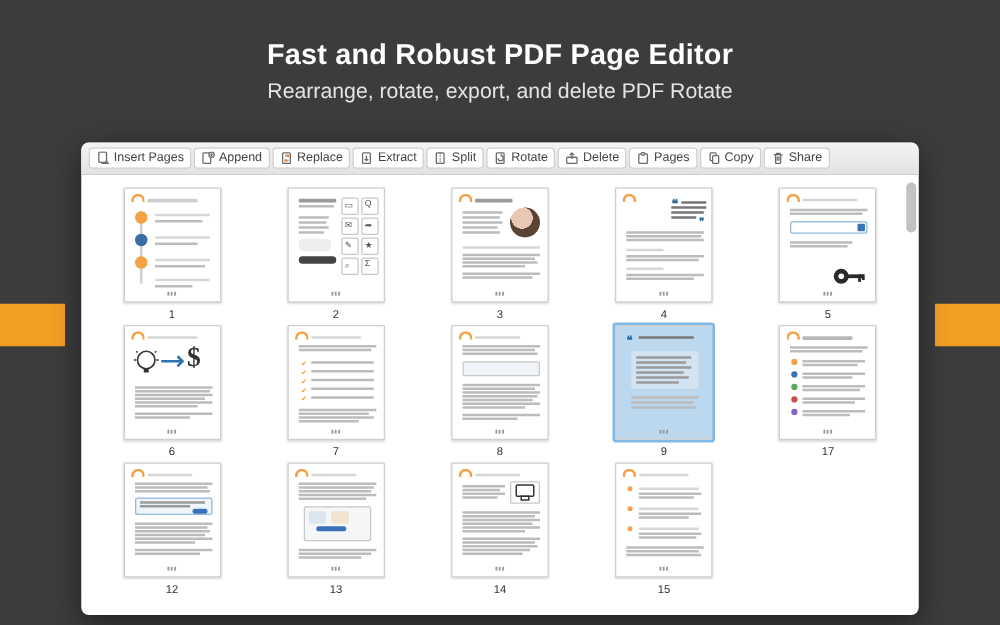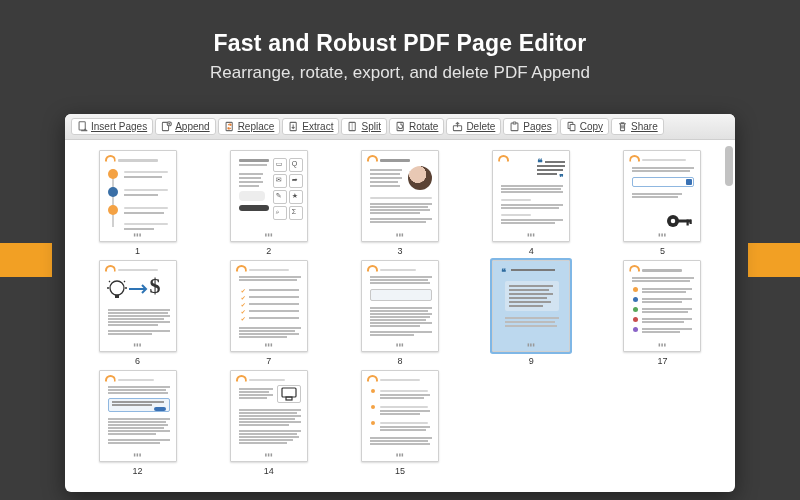--- a/index.html
+++ b/index.html
@@ -61,21 +61,20 @@
     align-items: center;
     gap: 3px;
     padding: 2px 5px;
     font-size: 10px;
     color: #444;
     background: #fff;
     border: 1px solid #cfcfcf;
     border-radius: 3px;
     line-height: 1;
     white-space: nowrap;
-    text-decoration: underline;
   }
   .tbtn svg { flex: none; }
 
   
   .grid-wrap {
     flex: 1;
     position: relative;
     overflow: hidden;
   }
   .vscroll {
@@ -143,21 +142,21 @@
   .ftr { position:absolute; bottom:4px; left:50%; transform:translateX(-50%); font-size:4px; color:#999; letter-spacing:.5px;}
   .quotemark{font-family:Georgia,serif;color:#2e6b9e;font-weight:bold;}
 </style>
 </head>
 <body>
 
 <div class="stripe stripe-left"></div>
 <div class="stripe stripe-right"></div>
 
 <h1 class="headline">Fast and Robust PDF Page Editor</h1>
-<h2 class="subhead">Rearrange, rotate, export, and delete PDF Append</h2>
+<h2 class="subhead">Rearrange, rotate, export, and delete PDF Rotate</h2>
 
 <div class="window">
 
   <div class="toolbar">
 
     <button class="tbtn">
       <svg width="11" height="11" viewBox="0 0 16 16" fill="none" stroke="#6b6b6b" stroke-width="1.5">
           <rect x="3" y="1" width="9" height="12" rx="1"></rect>
           <path d="M6 14h9"></path>
           <path d="M12 11v3M10.5 12.5h3"></path>
@@ -526,20 +525,42 @@
               <div class="l3" style="top:59px;left:8px;width:62px;"></div>
               <div class="l3" style="top:62px;left:8px;width:48px;"></div>
           <div class="l3" style="top:68px;left:8px;width:62px;"></div>
               <div class="l3" style="top:71px;left:8px;width:52px;"></div>
           <span class="ftr">▮▮▮</span>
         </div>
           </div>
         <div class="num">12</div>
       </div>
 
+      <div class="cell">
+        <div class="thumb">
+            <div class="page">
+          <span class="tiny-logo"></span>
+          <div class="l" style="top:8px;left:18px;width:36px;"></div>
+          <div class="l3" style="top:15px;left:8px;width:62px;"></div>
+              <div class="l3" style="top:18px;left:8px;width:60px;"></div>
+              <div class="l3" style="top:21px;left:8px;width:58px;"></div>
+              <div class="l3" style="top:24px;left:8px;width:62px;"></div>
+              <div class="l3" style="top:27px;left:8px;width:54px;"></div>
+          <div class="box" style="top:34px;left:12px;width:54px;height:28px;background:#f4f6f8;"></div>
+          <div class="blk" style="top:38px;left:16px;width:14px;height:10px;background:#dde6ee;"></div>
+          <div class="blk" style="top:38px;left:34px;width:14px;height:10px;background:#f2e3cf;"></div>
+          <div class="blk" style="top:50px;left:22px;width:24px;height:4px;background:#3a72b5;border-radius:2px;"></div>
+          <div class="l3" style="top:68px;left:8px;width:62px;"></div>
+              <div class="l3" style="top:71px;left:8px;width:58px;"></div>
+              <div class="l3" style="top:74px;left:8px;width:50px;"></div>
+          <span class="ftr">▮▮▮</span>
+        </div>
+          </div>
+        <div class="num">13</div>
+      </div>
 
       <div class="cell">
         <div class="thumb">
             <div class="page">
           <span class="tiny-logo"></span>
           <div class="l" style="top:8px;left:18px;width:36px;"></div>
           <div class="box" style="top:14px;left:46px;width:24px;height:18px;"></div>
           <svg style="position:absolute;top:16px;left:50px;" width="16" height="14" viewBox="0 0 16 14" fill="none" stroke="#333" stroke-width="1.2">
                 <rect x="1" y="1" width="14" height="9" rx="1"></rect>
                 <rect x="5" y="10" width="6" height="3"></rect>

